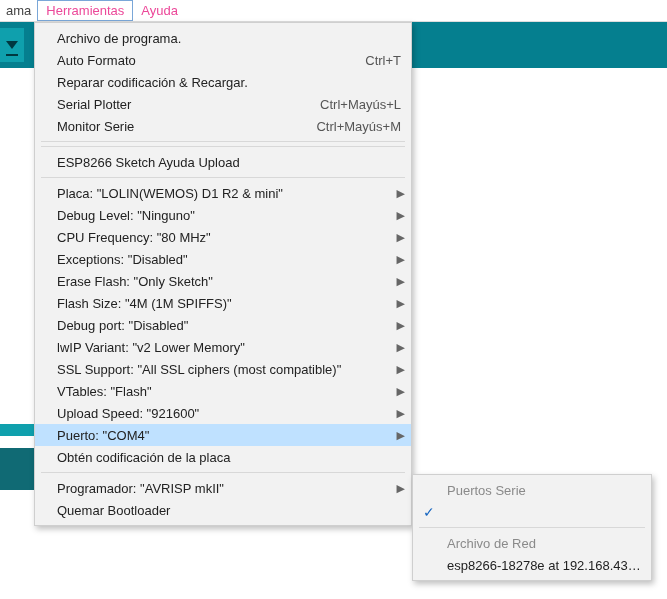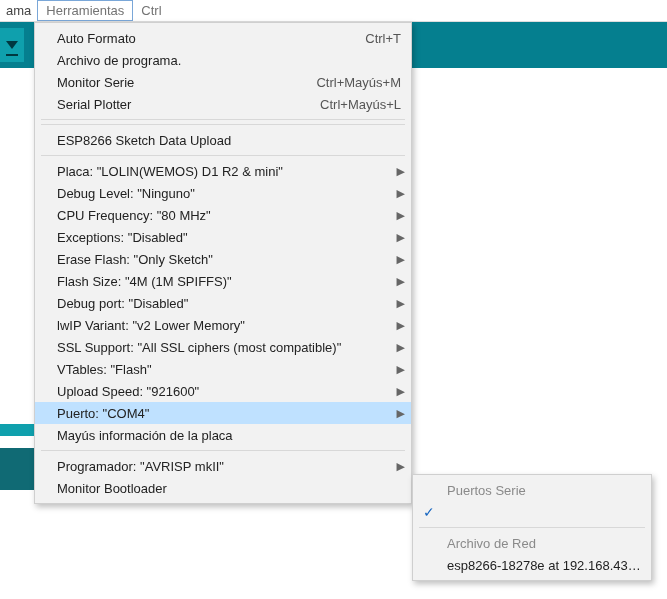--- a/index.html
+++ b/index.html
@@ -2,21 +2,21 @@
 <html><head>
 <meta charset="utf-8">
 <style>
   * { box-sizing: border-box; margin: 0; padding: 0; }
   html, body { width: 667px; height: 599px; font-family: "Segoe UI", Tahoma, sans-serif; font-size: 13px; background: #fff; overflow: hidden; }
   .root { width: 667px; height: 536px; position: relative; border-radius: 16px; }
 
   
   .menubar { height: 22px; background: #fff; border-bottom: 1px solid #ddd; display: flex; align-items: stretch; padding-left: 0; }
   .menubar .stub { display:flex; align-items:center; padding: 0 6px; color:#444; }
-  .menubar .menu { display:flex; align-items:center; padding: 0 8px; color:#737373; }
+  .menubar .menu { display:flex; align-items:center; padding: 0 8px; color:#ec4899; }
   .menubar .menu.open { border: 1px solid #7aa7d8; background:#fff; }
   
   
   .toolbar { position:absolute; left:0; top:22px; right:0; height:46px; background:#057f8f; }
   .toolbar .btn { position:absolute; left:0; top:6px; width:24px; height:34px; background:#0fa0ad; display:flex; align-items:center; justify-content:center; }
   .toolbar .btn .arrow { width:0;height:0;border-left:6px solid transparent;border-right:6px solid transparent;border-top:8px solid #003840; }
   .toolbar .btn .bar { position:absolute; bottom:6px; width:12px; height:2px; background:#003840; }
 
   
   .editor-bg { position:absolute; left:0; top:68px; right:0; bottom:0; background:#fff; }
@@ -39,54 +39,57 @@
   .submenu .mi { padding-left:34px; }
   .submenu .check { position:absolute; left:10px; color:#1565c0; font-size:14px; }
 </style>
 </head>
 <body>
 <div class="root">
 
 <div class="menubar">
   <div class="stub">ama</div>
   <div class="menu open">Herramientas</div>
-  <div class="menu">Ctrl</div>
+  <div class="menu">Ayuda</div>
 </div>
 
 <div class="toolbar">
   <div class="btn">
     <div class="arrow"></div>
     <div class="bar"></div>
   </div>
 </div>
 
 <div class="editor-bg"></div>
 <div class="teal-left"></div>
 <div class="teal-left2"></div>
 
 <div class="dropdown" id="dropdown">
       <div class="mi">
+        <span class="label">Archivo de programa.</span>
+      </div>
+      <div class="mi">
         <span class="label">Auto Formato</span>
         <span class="accel">Ctrl+T</span>
       </div>
       <div class="mi">
-        <span class="label">Archivo de programa.</span>
+        <span class="label">Reparar codificación &amp; Recargar.</span>
+      </div>
+      <div class="mi">
+        <span class="label">Serial Plotter</span>
+        <span class="accel">Ctrl+Mayús+L</span>
       </div>
       <div class="mi">
         <span class="label">Monitor Serie</span>
         <span class="accel">Ctrl+Mayús+M</span>
       </div>
-      <div class="mi">
-        <span class="label">Serial Plotter</span>
-        <span class="accel">Ctrl+Mayús+L</span>
-      </div>
       <div class="sep"></div>
       <div class="sep"></div>
       <div class="mi">
-        <span class="label">ESP8266 Sketch Data Upload</span>
+        <span class="label">ESP8266 Sketch Ayuda Upload</span>
       </div>
       <div class="sep"></div>
       <div class="mi">
         <span class="label">Placa: "LOLIN(WEMOS) D1 R2 &amp; mini"</span>
         <span class="chev">▶</span>
       </div>
       <div class="mi">
         <span class="label">Debug Level: "Ninguno"</span>
         <span class="chev">▶</span>
       </div>
@@ -124,29 +127,29 @@
       </div>
       <div class="mi">
         <span class="label">Upload Speed: "921600"</span>
         <span class="chev">▶</span>
       </div>
       <div class="mi hl">
         <span class="label">Puerto: "COM4"</span>
         <span class="chev">▶</span>
       </div>
       <div class="mi">
-        <span class="label">Mayús información de la placa</span>
+        <span class="label">Obtén codificación de la placa</span>
       </div>
       <div class="sep"></div>
       <div class="mi">
         <span class="label">Programador: "AVRISP mkII"</span>
         <span class="chev">▶</span>
       </div>
       <div class="mi">
-        <span class="label">Monitor Bootloader</span>
+        <span class="label">Quemar Bootloader</span>
       </div>
     </div>
 
 <div class="submenu">
   <div class="hdr">Puertos Serie</div>
   <div class="mi">
     <span class="check">✓</span>
   </div>
   <div class="sep"></div>
   <div class="hdr">Archivo de Red</div>

